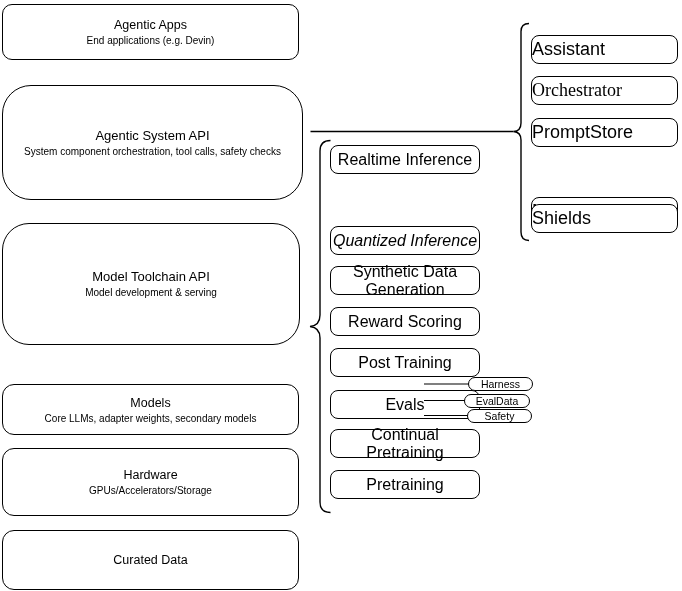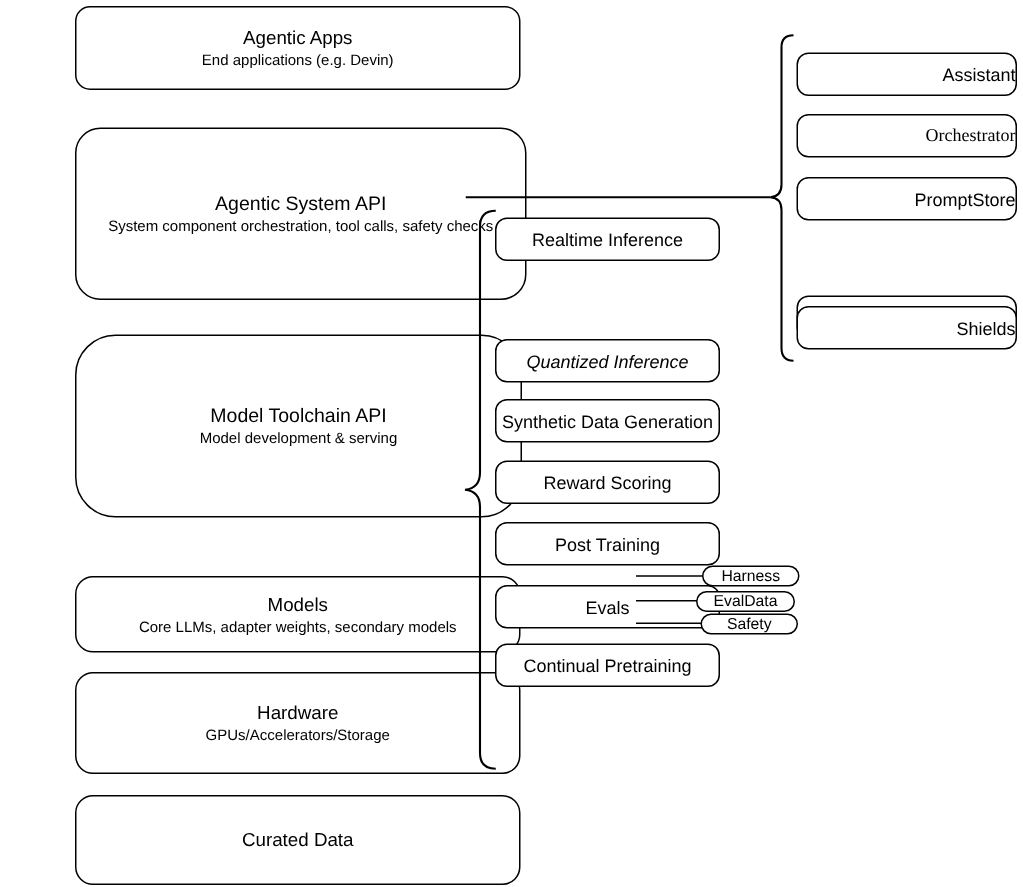--- a/index.html
+++ b/index.html
@@ -10,39 +10,39 @@
     font-family:"Liberation Sans", sans-serif;
     color:#000000;
     overflow:hidden;
   }
   
   .lbox {
     position:absolute; left:2px; width:297px;
     border:1px solid #000; background:#fff;
     box-sizing:border-box;
     display:flex; flex-direction:column; align-items:center; justify-content:center;
-    gap:3px; text-align:center;margin-left:48px;
+    gap:3px; text-align:center;
   }
   .btitle { font-size:12.5px; line-height:14px; }
   .bsub   { font-size:10px;  line-height:11px; }
   
   .mbox {
     position:absolute; left:330px; width:150px; height:29px;
     border:1px solid #000; border-radius:8px; background:#fff;
     box-sizing:border-box;
     display:flex; align-items:center; justify-content:center;
-    font-size:12px; text-align:center;
+    font-size:16px; text-align:center;
   }
   
   .rbox {
     position:absolute; left:531px; width:147px; height:29px;
     border:1px solid #000; border-radius:8px; background:#fff;
     box-sizing:border-box;
-    display:flex; align-items:center; justify-content:flex-end;
-    font-size:12px; text-align:center;
+    display:flex; align-items:center; justify-content:flex-start;
+    font-size:18px; text-align:center;
   }
   
   .pill {
     position:absolute; height:14px;
     border:1px solid #000; border-radius:999px; background:#fff;
     box-sizing:border-box;
     display:flex; align-items:center; justify-content:center;
     font-size:10.5px; line-height:12px;
     z-index:6;
   }
@@ -55,21 +55,21 @@
 </head>
 <body>
 
 <div class="canvas">
 
   <div class="lbox" style="top:4px; height:56px; border-radius:10px;">
     <div class="btitle">Agentic Apps</div>
     <div class="bsub">End applications (e.g. Devin)</div>
   </div>
 
-  <div class="lbox" style="top:85px; height:115px; width:301px; border-radius:17px;align-items:center;">
+  <div class="lbox" style="top:85px; height:115px; width:301px; border-radius:29px;align-items:center;">
     <div class="btitle" style="font-size:13px;">Agentic System API</div>
     <div class="bsub">System component orchestration, tool calls, safety checks</div>
   </div>
 
   <div class="lbox" style="top:223px; height:122px; width:298px; border-radius:27px;">
     <div class="btitle" style="font-size:13px;">Model Toolchain API</div>
     <div class="bsub">Model development &amp; serving</div>
   </div>
 
   <div class="lbox" style="top:384px; height:51px; border-radius:12px;">
@@ -100,20 +100,23 @@
   </div>
   <div class="mbox" style="top:348px;">
     <span>Post Training</span>
   </div>
   <div class="mbox" style="top:390px;">
     <span>Evals</span>
   </div>
   <div class="mbox" style="top:429px;">
     <span>Continual Pretraining</span>
   </div>
+  <div class="mbox" style="top:470px;">
+    <span>Pretraining</span>
+  </div>
 
   <div class="rbox" style="top:35px;">
     <span>Assistant</span>
   </div>
   <div class="rbox" style="top:76px;font-family:Liberation Serif, serif;">
     <span>Orchestrator</span>
   </div>
   <div class="rbox" style="top:118px;">
     <span>PromptStore</span>
   </div>

